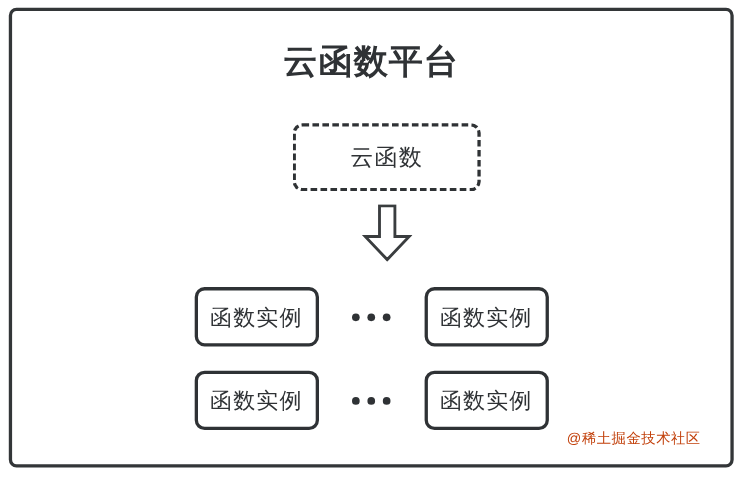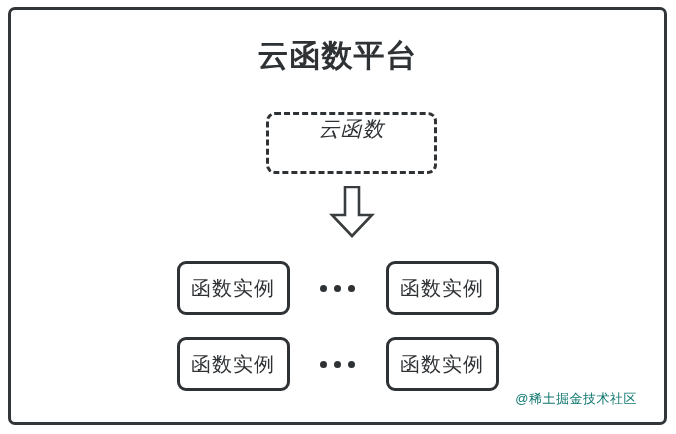--- a/index.html
+++ b/index.html
@@ -55,23 +55,22 @@
     position: absolute;
     left: 255px;
     top: 102px;
     width: 171px;
     height: 62px;
     box-sizing: border-box;
     border: 3px dashed #2f3235;
     border-radius: 9px;
     background: #ffffff;
     display: flex;
-    align-items: flex-start;
+    align-items: center;
     justify-content: center;
-    font-style: italic;
   }
   .cloud-function-label {
     font-size: 21px;
     letter-spacing: 1px;
     color: #2f3235;
     white-space: nowrap;
   }
 
   
   .down-arrow {
@@ -127,21 +126,21 @@
     border-radius: 50%;
     background: #2f3235;
   }
 
   
   .watermark {
     position: absolute;
     right: 27px;
     bottom: 14px;
     font-size: 13px;
-    color: #0f766e;
+    color: #c2410c;
     letter-spacing: 0.5px;
     white-space: nowrap;
   }
 </style>
 </head>
 <body>
 
 <div id="diagram-root">
 
   <div class="platform-box">

